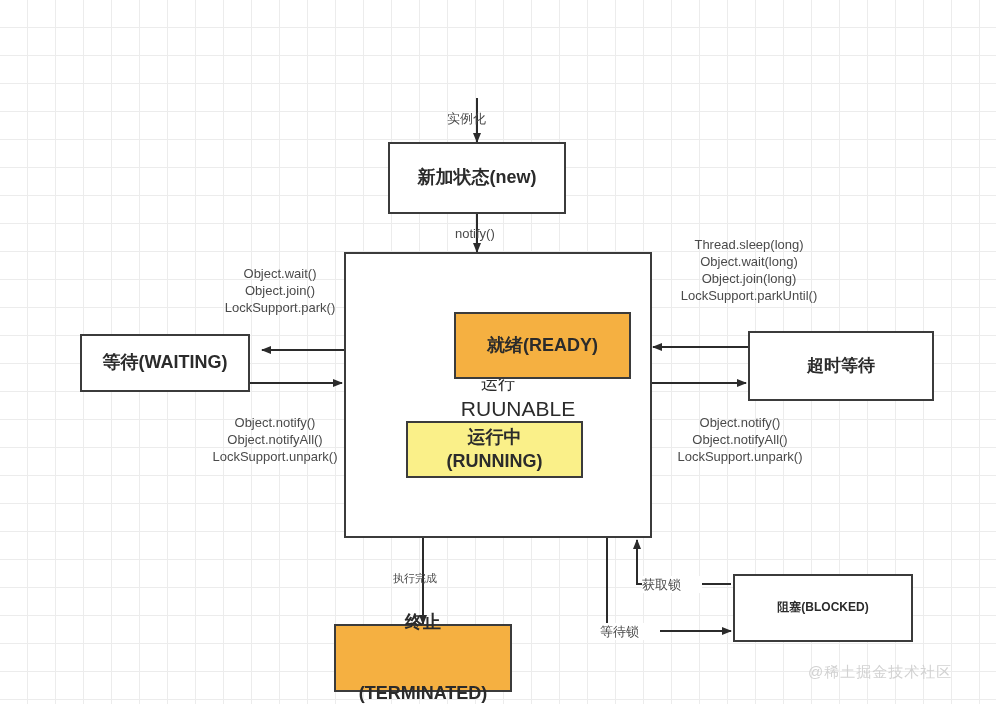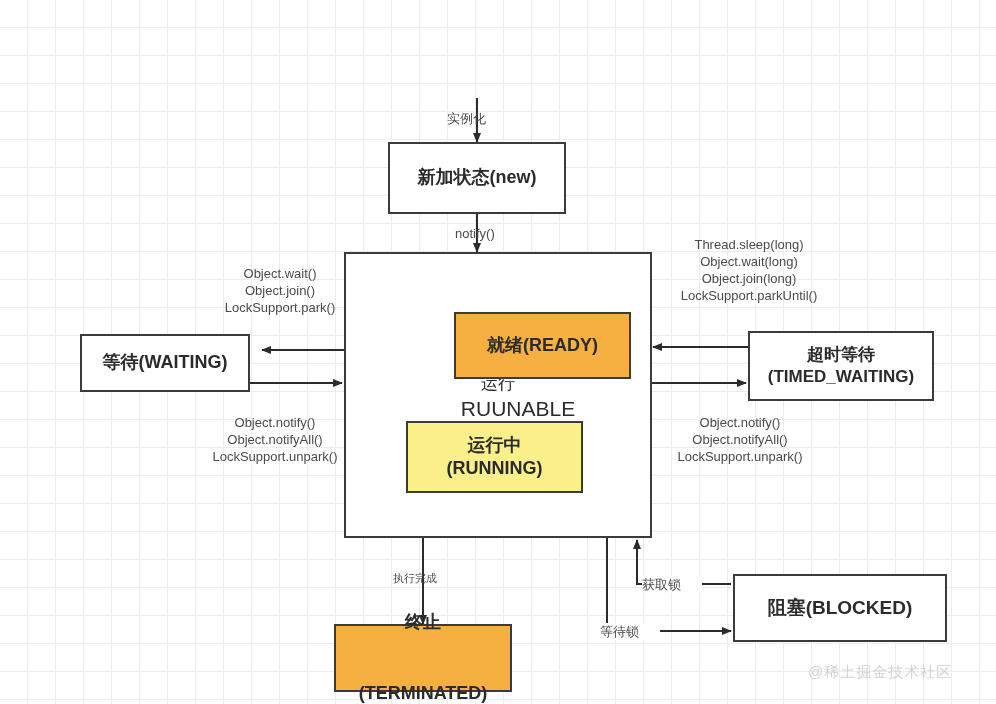--- a/index.html
+++ b/index.html
@@ -97,40 +97,39 @@
     <div style="width:100%;text-align:center;line-height:1.32;">
       <div style="font-weight:normal;font-size:17px;">运行</div>
       <div style="font-weight:normal;font-size:21px;padding-left:40px;">RUUNABLE</div>
     </div>
   </div>
 
   <div class="node boxnode" style="left:406px;top:312px;width:177px;height:67px;font-size:18px;background:#f5b041;margin-left:48px;">
     <span>就绪(READY)</span>
   </div>
 
-  <div class="node boxnode" style="left:406px;top:421px;width:177px;height:72px;font-size:18px;background:#faf089;flex-direction:column;">
+  <div class="node boxnode" style="left:406px;top:421px;width:177px;height:57px;font-size:18px;background:#faf089;flex-direction:column;">
     <span>运行中</span>
     <span>(RUNNING)</span>
   </div>
 
   <div class="node boxnode" style="left:80px;top:334px;width:170px;height:58px;font-size:18px;">
     <span>等待(WAITING)</span>
   </div>
 
   <div class="node boxnode" style="left:748px;top:331px;width:186px;height:70px;font-size:17px;flex-direction:column;">
     <span>超时等待</span>
-    <span>(TIMED_WAITING)</span>
   </div>
 
   <div class="node boxnode" style="left:334px;top:624px;width:178px;height:68px;font-size:18px;background:#f5b041;flex-direction:column;gap:48px;">
     <span>终止</span>
     <span>(TERMINATED)</span>
   </div>
 
-  <div class="node boxnode" style="left:733px;top:574px;width:214px;height:68px;font-size:19px;">
+  <div class="node boxnode" style="left:733px;top:574px;width:180px;height:68px;font-size:12px;">
     <span>阻塞(BLOCKED)</span>
   </div>
 
   <div class="edge-label" style="left:205px;top:265px;width:150px;font-size:13px;text-align:center;">
     <div>Object.wait()</div>
     <div>Object.join()</div>
     <div>LockSupport.park()</div>
   </div>
 
   <div class="edge-label" style="left:195px;top:414px;width:160px;font-size:13px;text-align:center;">

